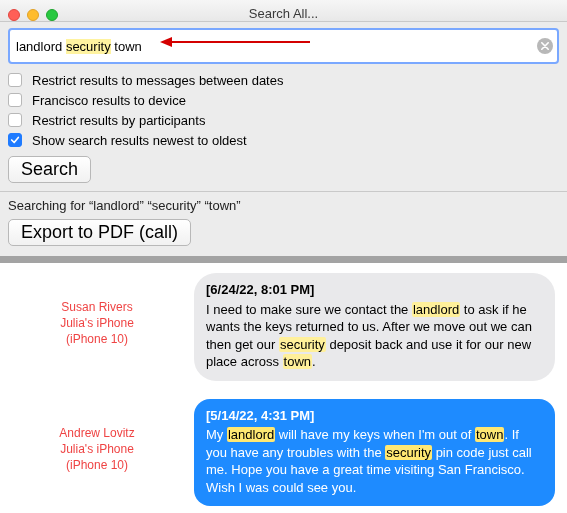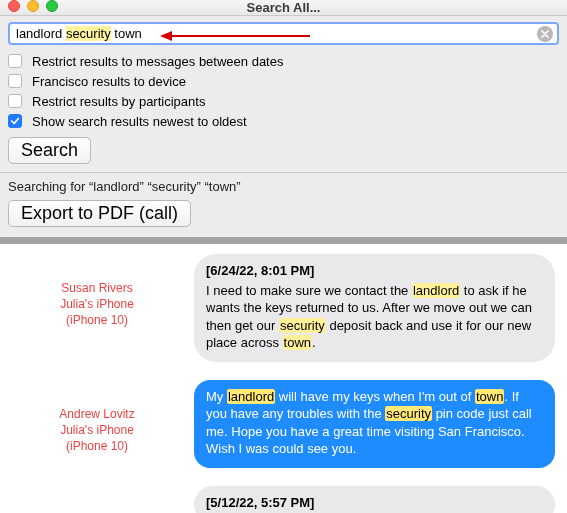--- a/index.html
+++ b/index.html
@@ -8,44 +8,43 @@
     font-family: -apple-system, "Helvetica Neue", Arial, sans-serif;
     font-size: 13px;
     color: #000;
     background: #fff;
     width: 567px;
     height: 513px;
     overflow: hidden;
   }
   .window { width: 567px; height: 513px; display: flex; flex-direction: column; }
   .titlebar {
-    height: 16px;
+    height: 22px;
     background: linear-gradient(#f6f6f6,#e8e8e8);
     border-bottom: 1px solid #c9c9c9;
-    display: flex; align-items: flex-start;
+    display: flex; align-items: flex-end;
     position: relative;
-    font-weight: bold;
   }
   .traffic { display: flex; gap: 7px; padding-left: 8px; }
   .tl-btn { width: 12px; height: 12px; border-radius: 50%; }
   .tl-close { background:#ff5f57; border:1px solid #e24640; }
   .tl-min   { background:#febc2e; border:1px solid #e1a128; }
   .tl-max   { background:#28c840; border:1px solid #1fa52f; }
   .titlebar-title {
     position:absolute; left:0; right:0; text-align:center;
     font-size:13px; color:#3a3a3a; pointer-events:none;
   }
   .toolbar {
     background:#ececec; border-bottom:1px solid #c9c9c9;
     padding:6px 8px 8px 8px;
   }
   .searchwrap {
     position:relative; width:100%;
     border:2px solid #7aa8ff; border-radius:4px;
-    background:#fff; height:23px;
+    background:#fff; height:36px;
     display:flex; align-items:center;
   }
   .searchwrap .terms {
     padding:0 6px; font-size:13px; color:#000;
     flex:1; white-space:nowrap; overflow:hidden;
   }
   .terms span.term { border-bottom:1px solid #cf3a3a; }
   .terms span.term.sec { background:#fff3a0; }
   .clearbtn {
     width:16px;height:16px;border-radius:50%;
@@ -179,20 +178,21 @@
       </div>
     </div>
 
     <div class="msg-row">
       <div class="meta">
         <div>Andrew Lovitz</div>
         <div>Julia's iPhone</div>
         <div>(iPhone 10)</div>
       </div>
       <div class="bubble blue">
+        <span class="ts">[5/14/22, 4:31 PM]</span>
         <span>
           <span>My </span><span class="hl">landlord</span><span> will have my keys when I'm out of </span><span class="hl">town</span><span>. If you have any troubles with the </span><span class="hl">security</span><span> pin code just call me. Hope you have a great time visiting San Francisco. Wish I was could see you.</span>
         </span>
       </div>
     </div>
 
     <div class="msg-row">
       <div class="meta">
         
         

